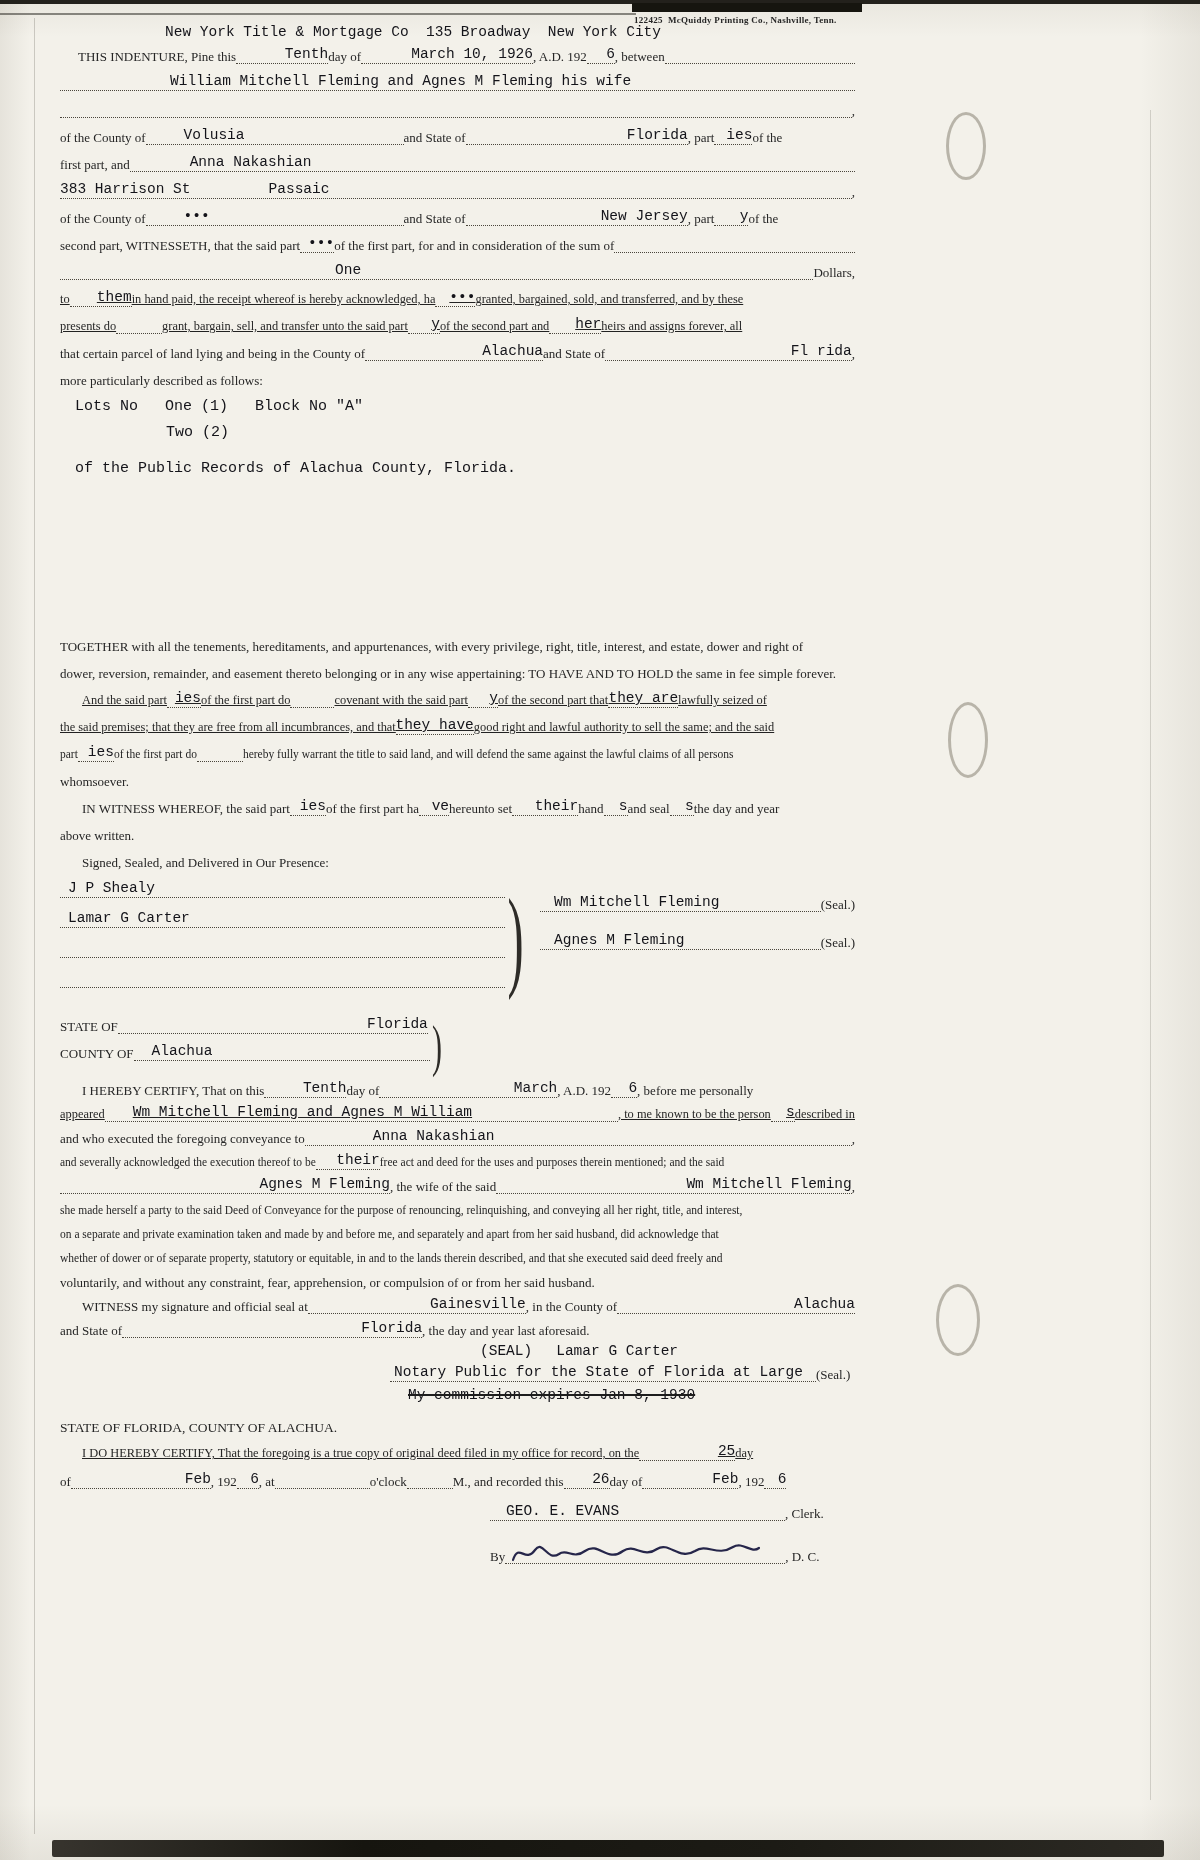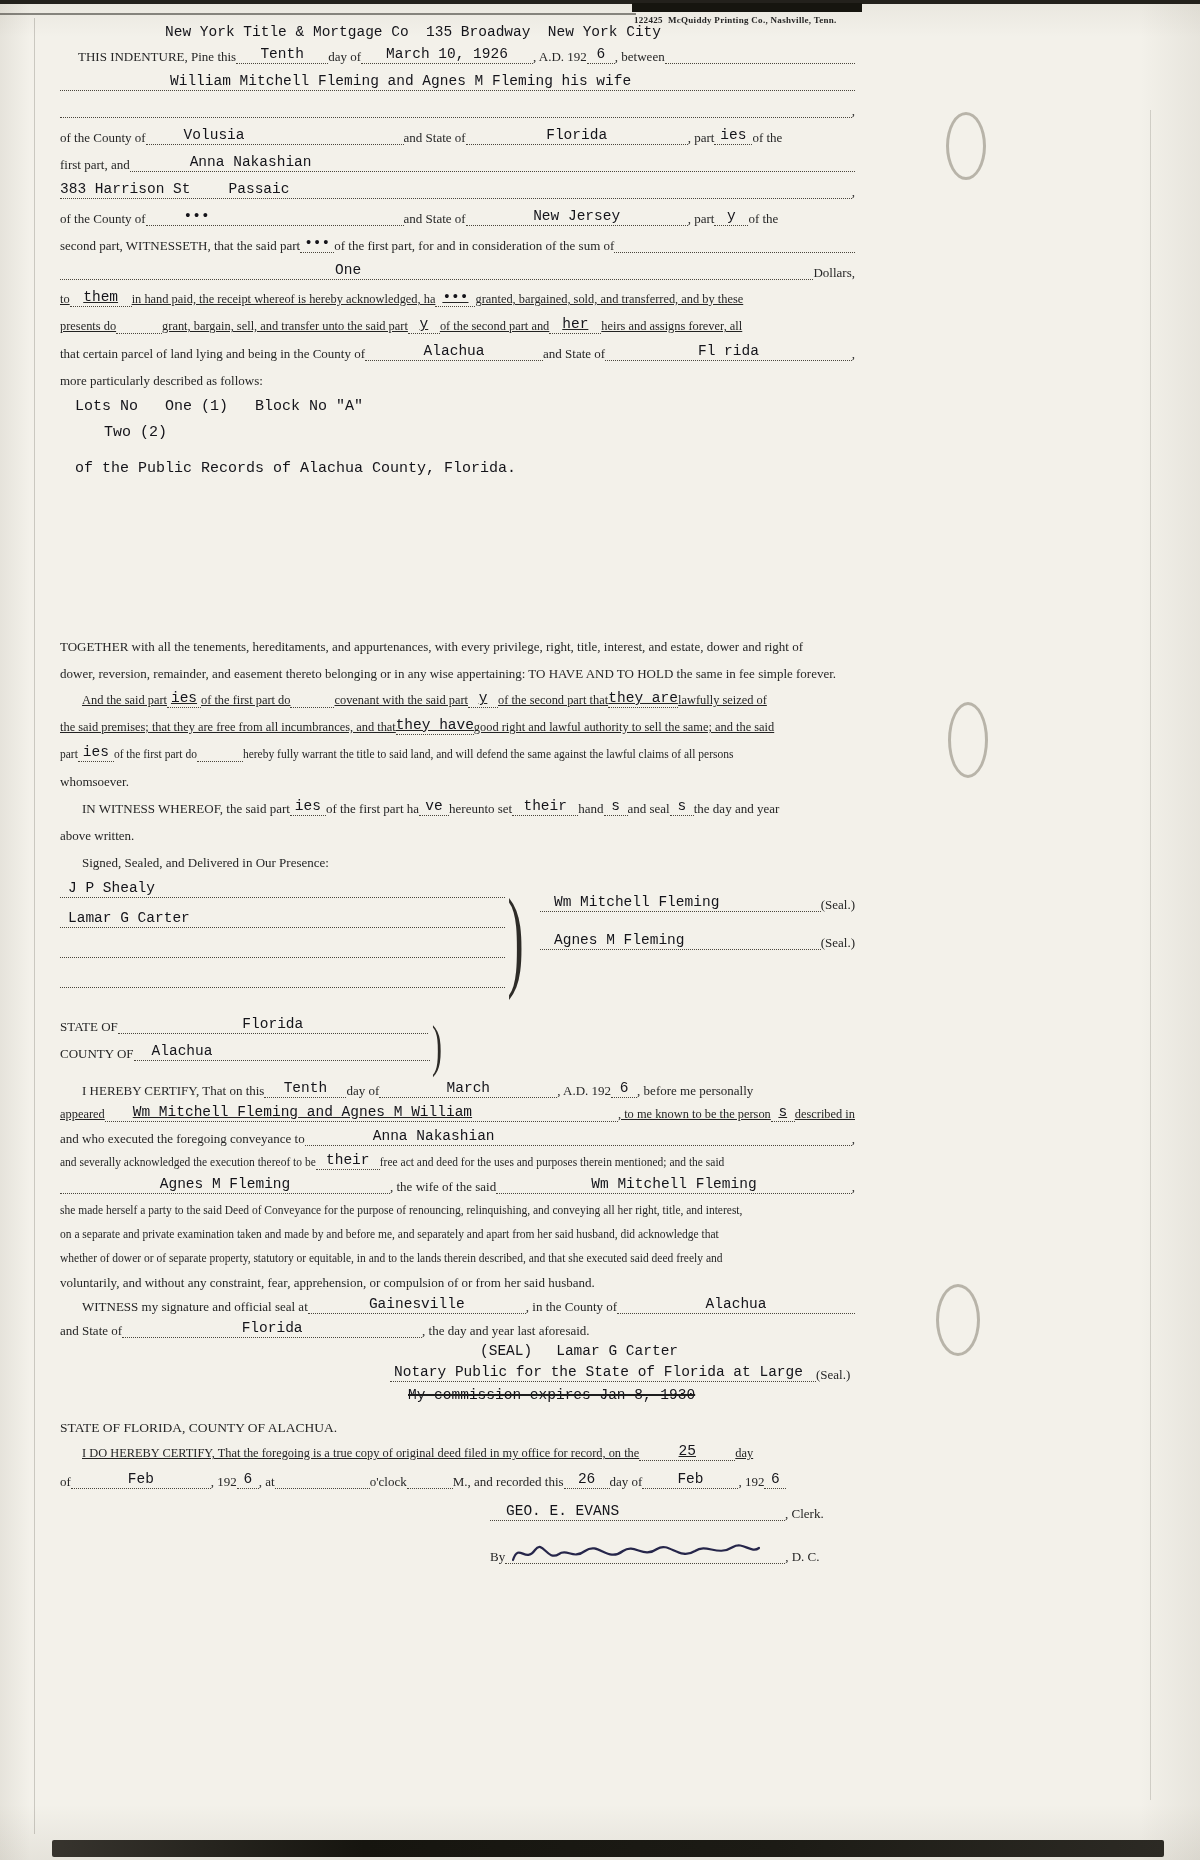--- a/index.html
+++ b/index.html
@@ -11,21 +11,21 @@
                      linear-gradient(180deg, rgba(70,60,40,.06), rgba(0,0,0,0) 2%, rgba(0,0,0,0) 97%, rgba(70,60,40,.08));
     font-family:"Liberation Serif", serif; color:#222;
   }
   .content { position:absolute; left:60px; top:24px; width:795px; }
   .line { display:flex; align-items:flex-end; height:17px; margin-bottom:10px; font-size:13px; overflow:hidden; }
   .print { font-family:"Liberation Serif", serif; font-size:inherit; color:#262626; white-space:pre; line-height:15px; }
   .tw { font-family:"Liberation Mono","DejaVu Sans Mono",monospace; font-size:14.5px; color:#14141a; white-space:pre; line-height:15px; position:relative; top:-1px; }
   .tw-lg { font-size:15px; }
   .blank { display:inline-flex; align-items:flex-end; border-bottom:1.6px dotted #4a463c; height:16px; overflow:visible; }
   .grow { flex:1; }
-  .c { justify-content:center; }
+  .c { justify-content:flex-end; }
   .rel { position:relative; }
   .tight { font-size:12.4px;text-decoration:underline; }
   .tighter { font-size:11.5px; }
   .subdots { position:absolute; left:46px; top:13px; font-size:10px; letter-spacing:2px; color:#222; }
   .strike { text-decoration:line-through; text-decoration-thickness:2px; text-decoration-color:#1d1d1d; }
   .spacer { height:150px; }
   .brace { position:absolute; font-family:"Liberation Serif",serif; color:#2e2c28; font-weight:400; }
   .brace-big { left:448px; top:30px; font-size:46px; line-height:46px; transform:scaleY(2.45) scaleX(1.05); transform-origin:top; }
   .brace-med { left:372px; top:0px; font-size:30px; line-height:30px; transform:scaleY(1.9); transform-origin:top; }
   .wleft { position:absolute; left:0; top:28px; width:445px; }
@@ -111,21 +111,21 @@
     <div class="line">
       <span class="print">first part, and</span>
       <span class="blank grow" style="padding-left:60px">
           <span class="tw">Anna Nakashian</span>
         </span>
     </div>
 
     <div class="line">
       <span class="blank grow">
         <span class="tw">383 Harrison St</span>
-        <span class="tw" style="margin-left:38px">Passaic</span>
+        <span class="tw" style="margin-left:78px">Passaic</span>
       </span>
       <span class="print">,</span>
     </div>
 
     <div class="line">
       <span class="print">of the County of</span>
       <span class="blank" style="width:258px;padding-left:38px">
           <span class="tw">•••</span>
         </span>
       <span class="print">and State of</span>
@@ -193,21 +193,21 @@
       <span class="print">,</span>
     </div>
 
     <div class="line">
       <span class="print">more particularly described as follows:</span>
     </div>
 
     <div class="line" style="margin-left:15px;margin-top:8px;margin-bottom:9px">
       <span class="tw tw-lg">Lots No   One (1)   Block No "A"</span>
     </div>
-    <div class="line" style="margin-left:44px;margin-bottom:19px">
+    <div class="line" style="margin-left:106px;margin-bottom:19px">
       <span class="tw tw-lg">Two (2)</span>
     </div>
     <div class="line" style="margin-left:15px">
       <span class="tw tw-lg">of the Public Records of Alachua County, Florida.</span>
     </div>
 
     <div class="spacer"></div>
 
     <div class="line">
       <span class="print">TOGETHER with all the tenements, hereditaments, and appurtenances, with every privilege, right, title, interest, and estate, dower and right of</span>

